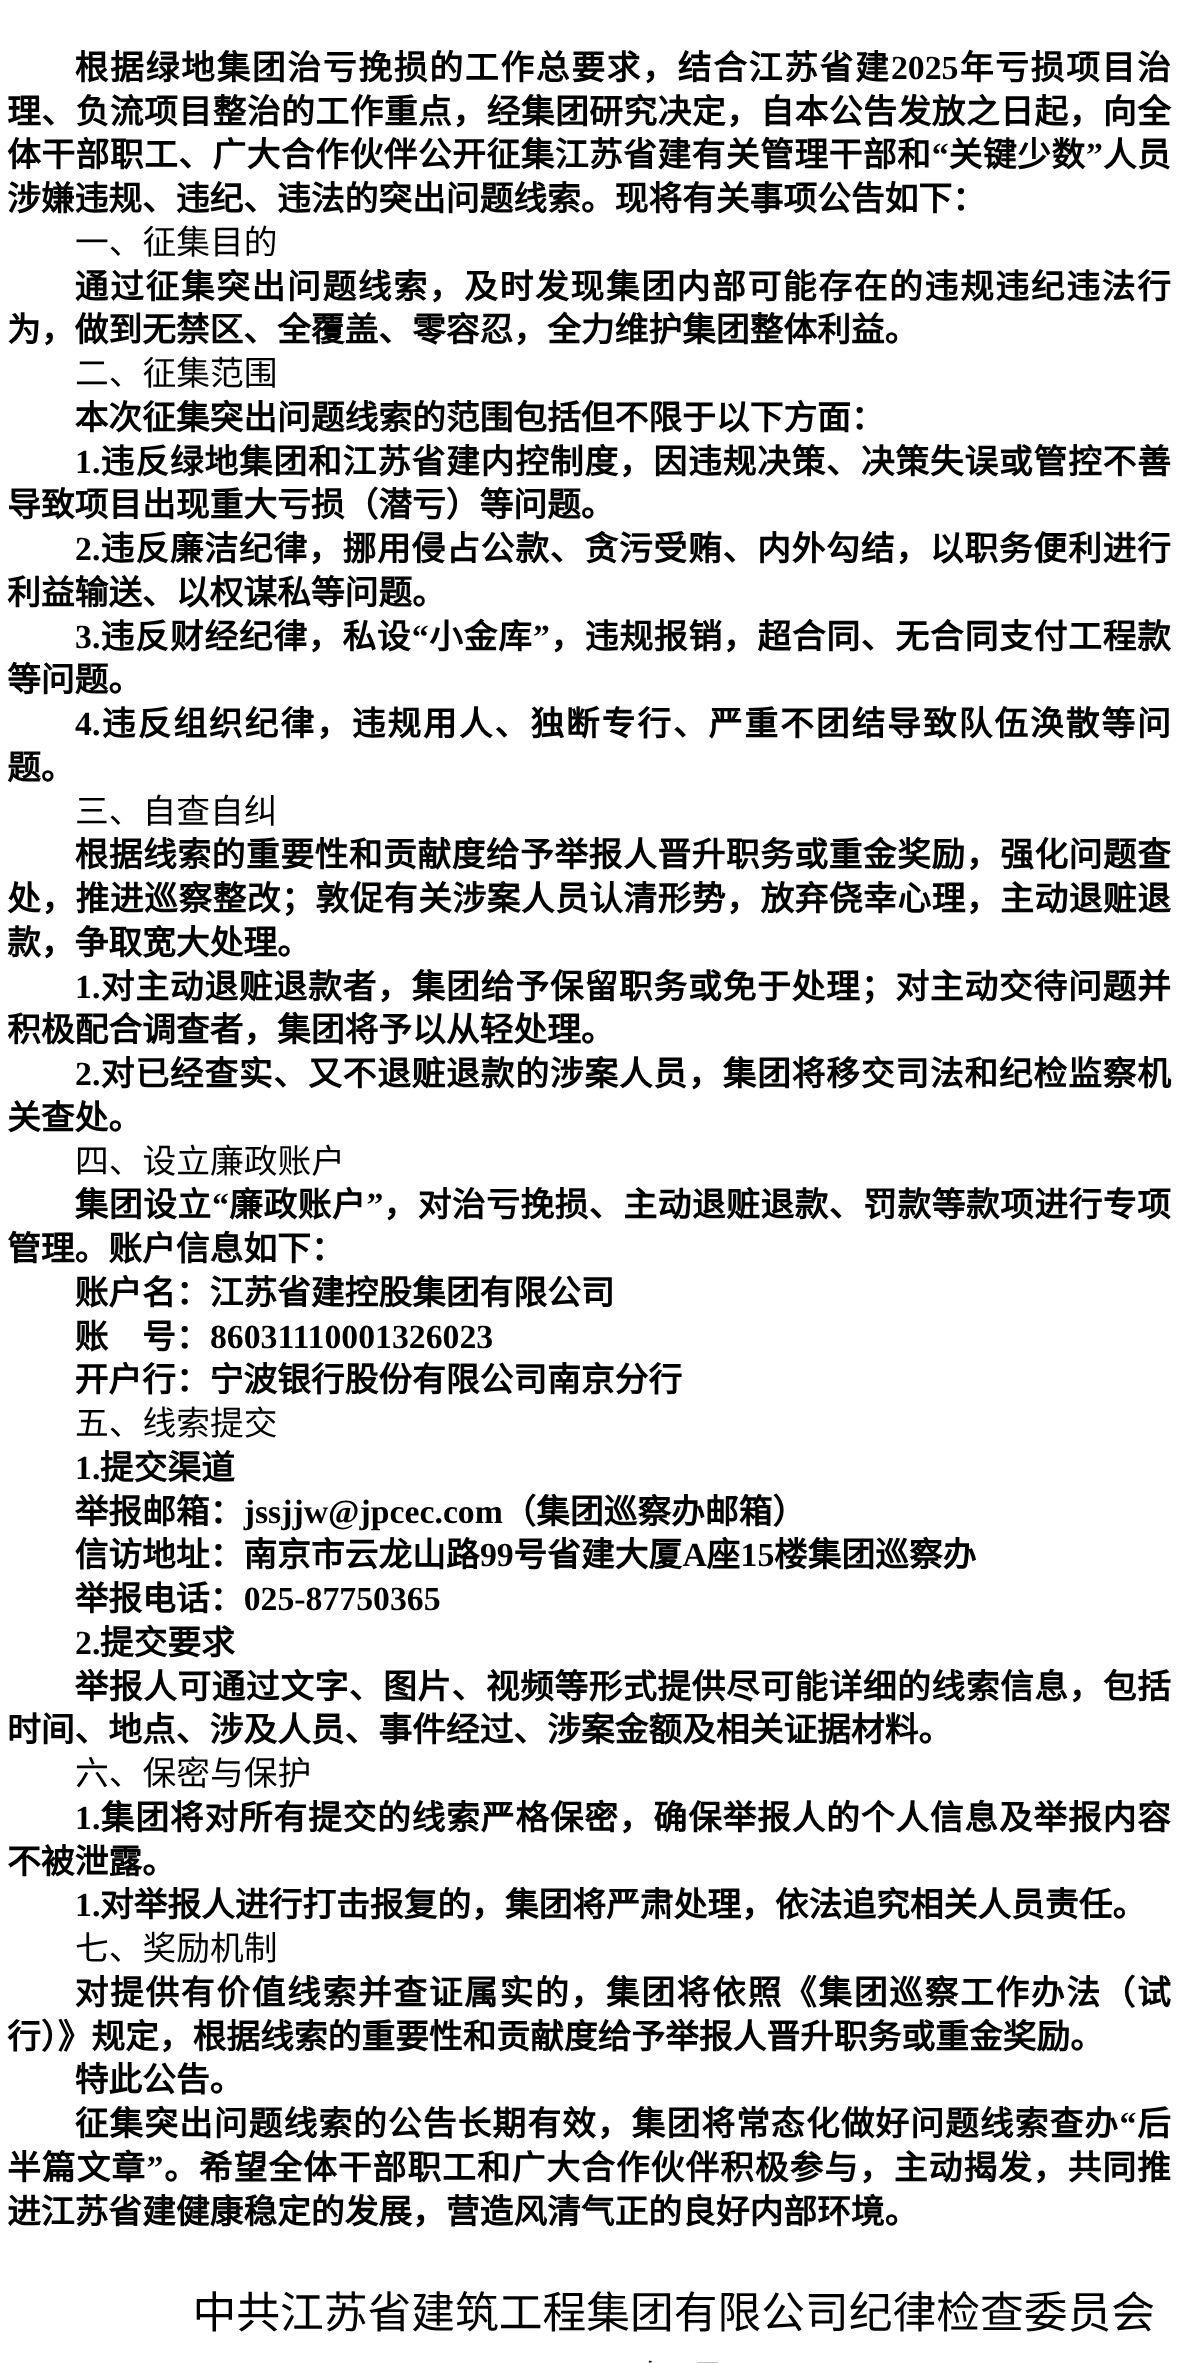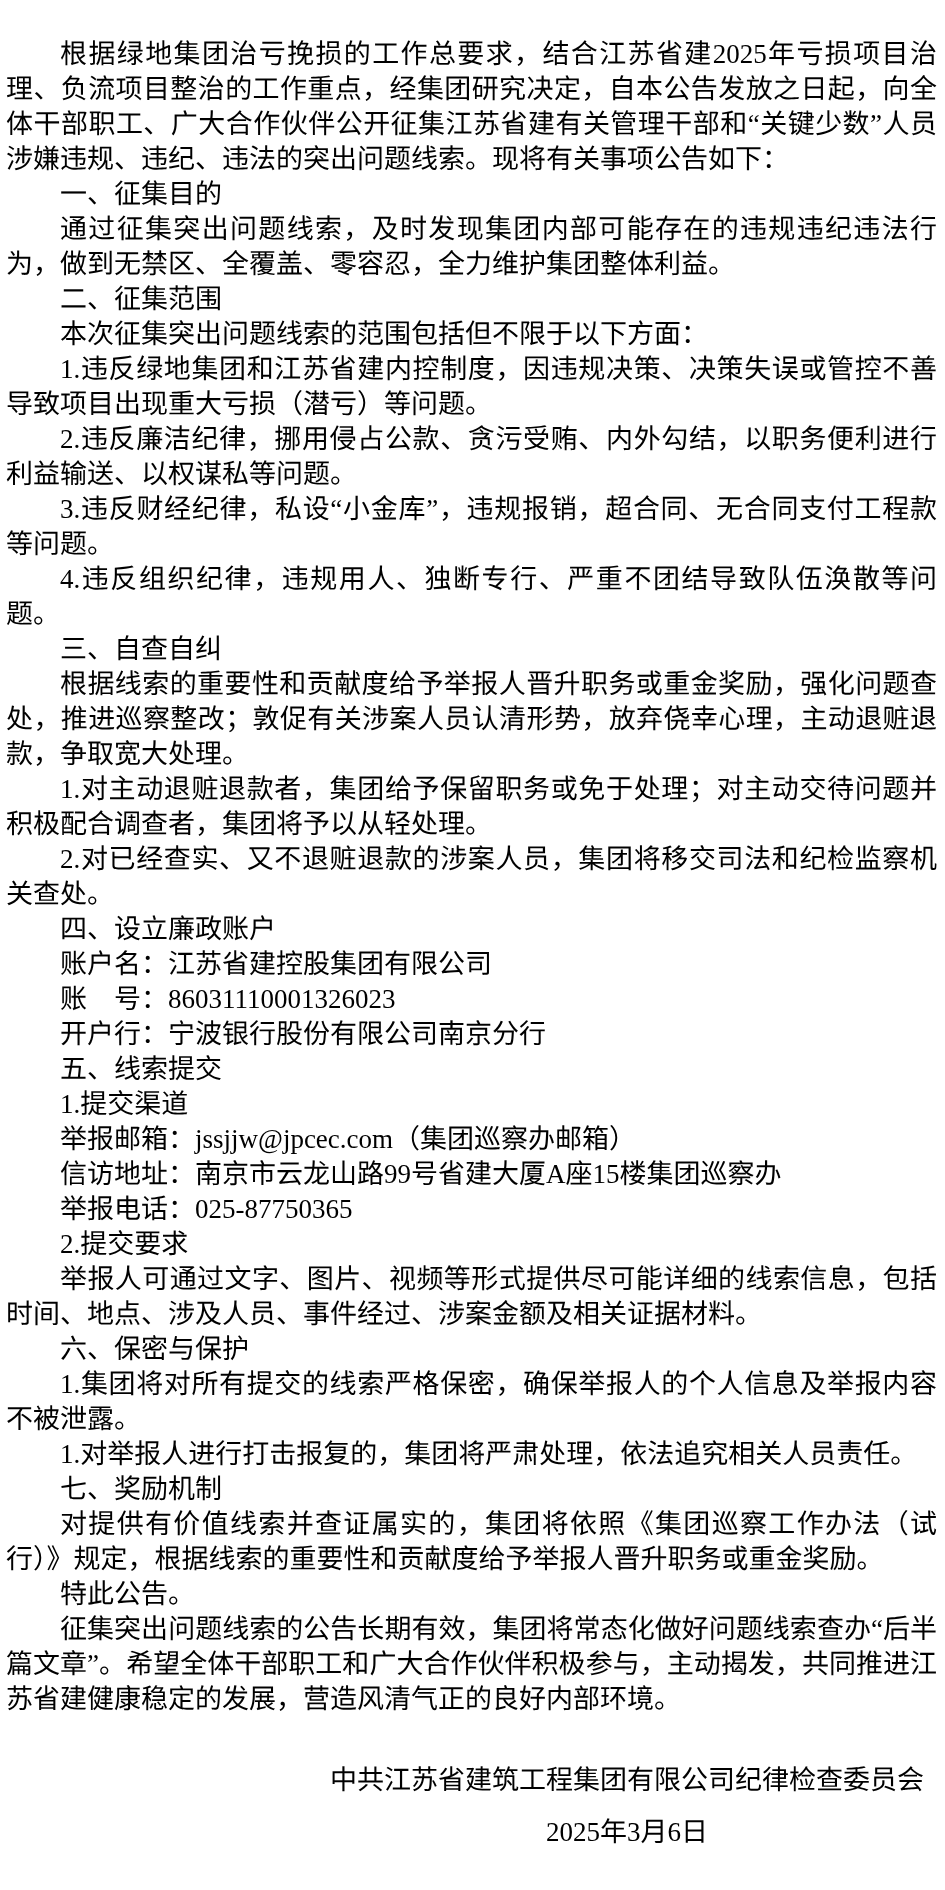--- a/index.html
+++ b/index.html
@@ -20,40 +20,41 @@
     padding: 37px 8px 0 6px;
     font-size: 27px;
     line-height: 35px;
     text-align: justify;
     text-justify: inter-ideograph;
     word-break: break-all;
   }
   .para {
     margin: 0;
     text-indent: 2em;
+    font-weight: bold;
   }
   .heading {
     margin: 0;
     font-size: 27px;
     line-height: 35px;
     font-weight: normal;
     text-indent: 2em;
     text-align: left;
   }
   .footer {
     margin-top: 46px;
     padding-right: 13px;
     text-align: right;
   }
   .sig-inner {
     display: inline-block;
     text-align: center;
   }
   .signer {
-    font-size: 27px;
+    font-size: 35px;
     line-height: 35px;
   }
   .date {
     margin-top: 17px;
     font-size: 27px;
     line-height: 35px;
   }
 </style>
 </head>
 <body>
@@ -71,20 +72,21 @@
   <p class="para">2.违反廉洁纪律，挪用侵占公款、贪污受贿、内外勾结，以职务便利进行利益输送、以权谋私等问题。</p>
   <p class="para">3.违反财经纪律，私设“小金库”，违规报销，超合同、无合同支付工程款等问题。</p>
   <p class="para">4.违反组织纪律，违规用人、独断专行、严重不团结导致队伍涣散等问题。</p>
 
   <h2 class="heading">三、自查自纠</h2>
   <p class="para">根据线索的重要性和贡献度给予举报人晋升职务或重金奖励，强化问题查处，推进巡察整改；敦促有关涉案人员认清形势，放弃侥幸心理，主动退赃退款，争取宽大处理。</p>
   <p class="para">1.对主动退赃退款者，集团给予保留职务或免于处理；对主动交待问题并积极配合调查者，集团将予以从轻处理。</p>
   <p class="para">2.对已经查实、又不退赃退款的涉案人员，集团将移交司法和纪检监察机关查处。</p>
 
   <h2 class="heading">四、设立廉政账户</h2>
+  <p class="para">集团设立“廉政账户”，对治亏挽损、主动退赃退款、罚款等款项进行专项管理。账户信息如下：</p>
   <p class="para">账户名：江苏省建控股集团有限公司</p>
   <p class="para">账　号：86031110001326023</p>
   <p class="para">开户行：宁波银行股份有限公司南京分行</p>
 
   <h2 class="heading">五、线索提交</h2>
   <p class="para">1.提交渠道</p>
   <p class="para">举报邮箱：jssjjw@jpcec.com（集团巡察办邮箱）</p>
   <p class="para">信访地址：南京市云龙山路99号省建大厦A座15楼集团巡察办</p>
   <p class="para">举报电话：025-87750365</p>
   <p class="para">2.提交要求</p>

